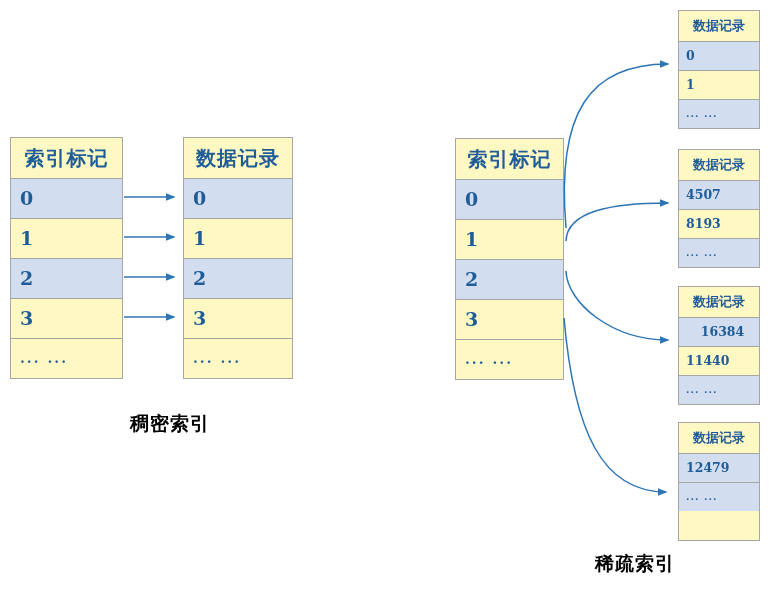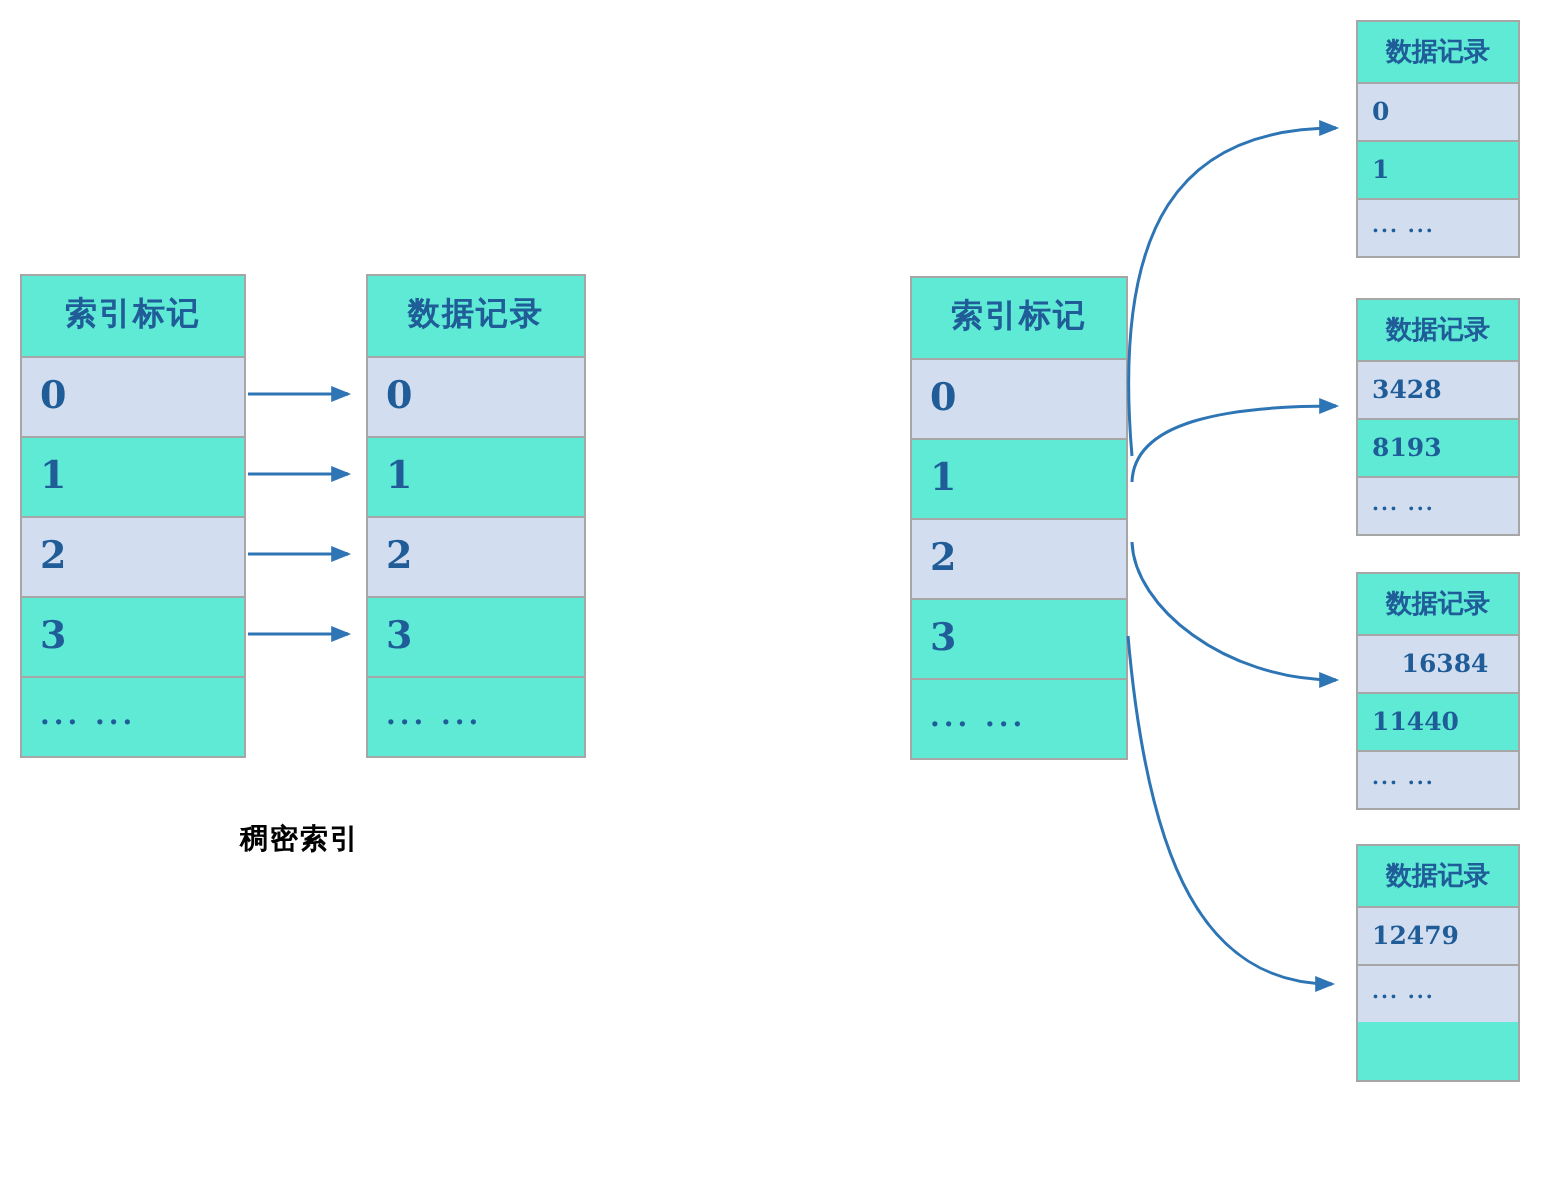--- a/index.html
+++ b/index.html
@@ -10,21 +10,21 @@
     --caption-black:#000000;
   }
   html,body{margin:0;padding:0;background:#ffffff;}
   #canvas{
     position:relative;width:781px;height:595px;background:#ffffff;overflow:hidden;
     font-family:"Liberation Sans", sans-serif;
   }
   .tbl{
     position:absolute;
     border:1px solid var(--table-border);
-    background:#5eead4;
+    background:#fef9c3;
   }
   .tbl .hdr{
     text-align:center;
     font-weight:bold;
     color:var(--text-blue);
     box-sizing:border-box;
     overflow:hidden;
     white-space:nowrap;
   }
   .tbl .row{
@@ -32,33 +32,33 @@
     border-top:1px solid var(--table-border);
     color:var(--text-blue);
     font-weight:bold;
     font-family:"DejaVu Serif", serif;
     overflow:hidden;
     white-space:nowrap;
   }
   .tbl .row.hl{background:var(--row-highlight);}
   
   .big{width:111px;height:240px;}
-  .big .hdr{height:40px;line-height:40px;font-size:16px;letter-spacing:1px;}
+  .big .hdr{height:40px;line-height:40px;font-size:20px;letter-spacing:1px;}
   .big .row{height:40px;line-height:38px;font-size:19px;padding-left:9px;}
   .big .row.dots{font-size:14px;letter-spacing:2px;}
   
   .small{width:80px;height:117px;}
   .small .hdr{height:30px;line-height:30px;font-size:13px;}
   .small .row{height:29px;line-height:27px;font-size:12.5px;padding-left:7px;}
   .small .row.dots{font-size:10px;letter-spacing:1px;}
   .caption{
     position:absolute;
     width:120px;
-    text-align:center;
-    font-size:14px;
+    text-align:right;
+    font-size:19px;
     font-weight:bold;
     color:var(--caption-black);
     letter-spacing:1px;
   }
   #arrow-layer{
     position:absolute;left:0;top:0;width:781px;height:595px;
     pointer-events:none;
   }
   #arrow-layer .stroke{
     fill:none;
@@ -103,38 +103,39 @@
 
   <div class="tbl small" style="left:678px;top:10px;">
     <div class="hdr">数据记录</div>
     <div class="row hl" style="border-top:1px solid var(--table-border);">0</div>
     <div class="row">1</div>
     <div class="row hl dots">... ...</div>
   </div>
 
   <div class="tbl small" style="left:678px;top:149px;">
     <div class="hdr">数据记录</div>
-    <div class="row hl" style="border-top:1px solid var(--table-border);">3428</div>
+    <div class="row hl" style="border-top:1px solid var(--table-border);">4507</div>
     <div class="row">8193</div>
     <div class="row hl dots">... ...</div>
   </div>
 
   <div class="tbl small" style="left:678px;top:286px;">
     <div class="hdr">数据记录</div>
     <div class="row hl" style="border-top:1px solid var(--table-border);text-align:center;">16384</div>
     <div class="row">11440</div>
     <div class="row hl dots">... ...</div>
   </div>
 
   <div class="tbl small" style="left:678px;top:422px;">
     <div class="hdr">数据记录</div>
     <div class="row hl" style="border-top:1px solid var(--table-border);">12479</div>
     <div class="row hl dots">... ...</div>
   </div>
 
+  <div class="caption" style="left:555px;top:551px;">稀疏索引</div>
 
   <svg id="arrow-layer" viewBox="0 0 781 595">
     <defs>
       <marker id="arr" viewBox="0 0 10 10" refX="8" refY="5" markerWidth="7" markerHeight="7" orient="auto">
         <path class="head" d="M0,1.2 L9.5,5 L0,8.8 z"></path>
       </marker>
     </defs>
 
     <line class="stroke" x1="124" y1="197" x2="174" y2="197" marker-end="url(#arr)"></line>
     <line class="stroke" x1="124" y1="237" x2="174" y2="237" marker-end="url(#arr)"></line>

